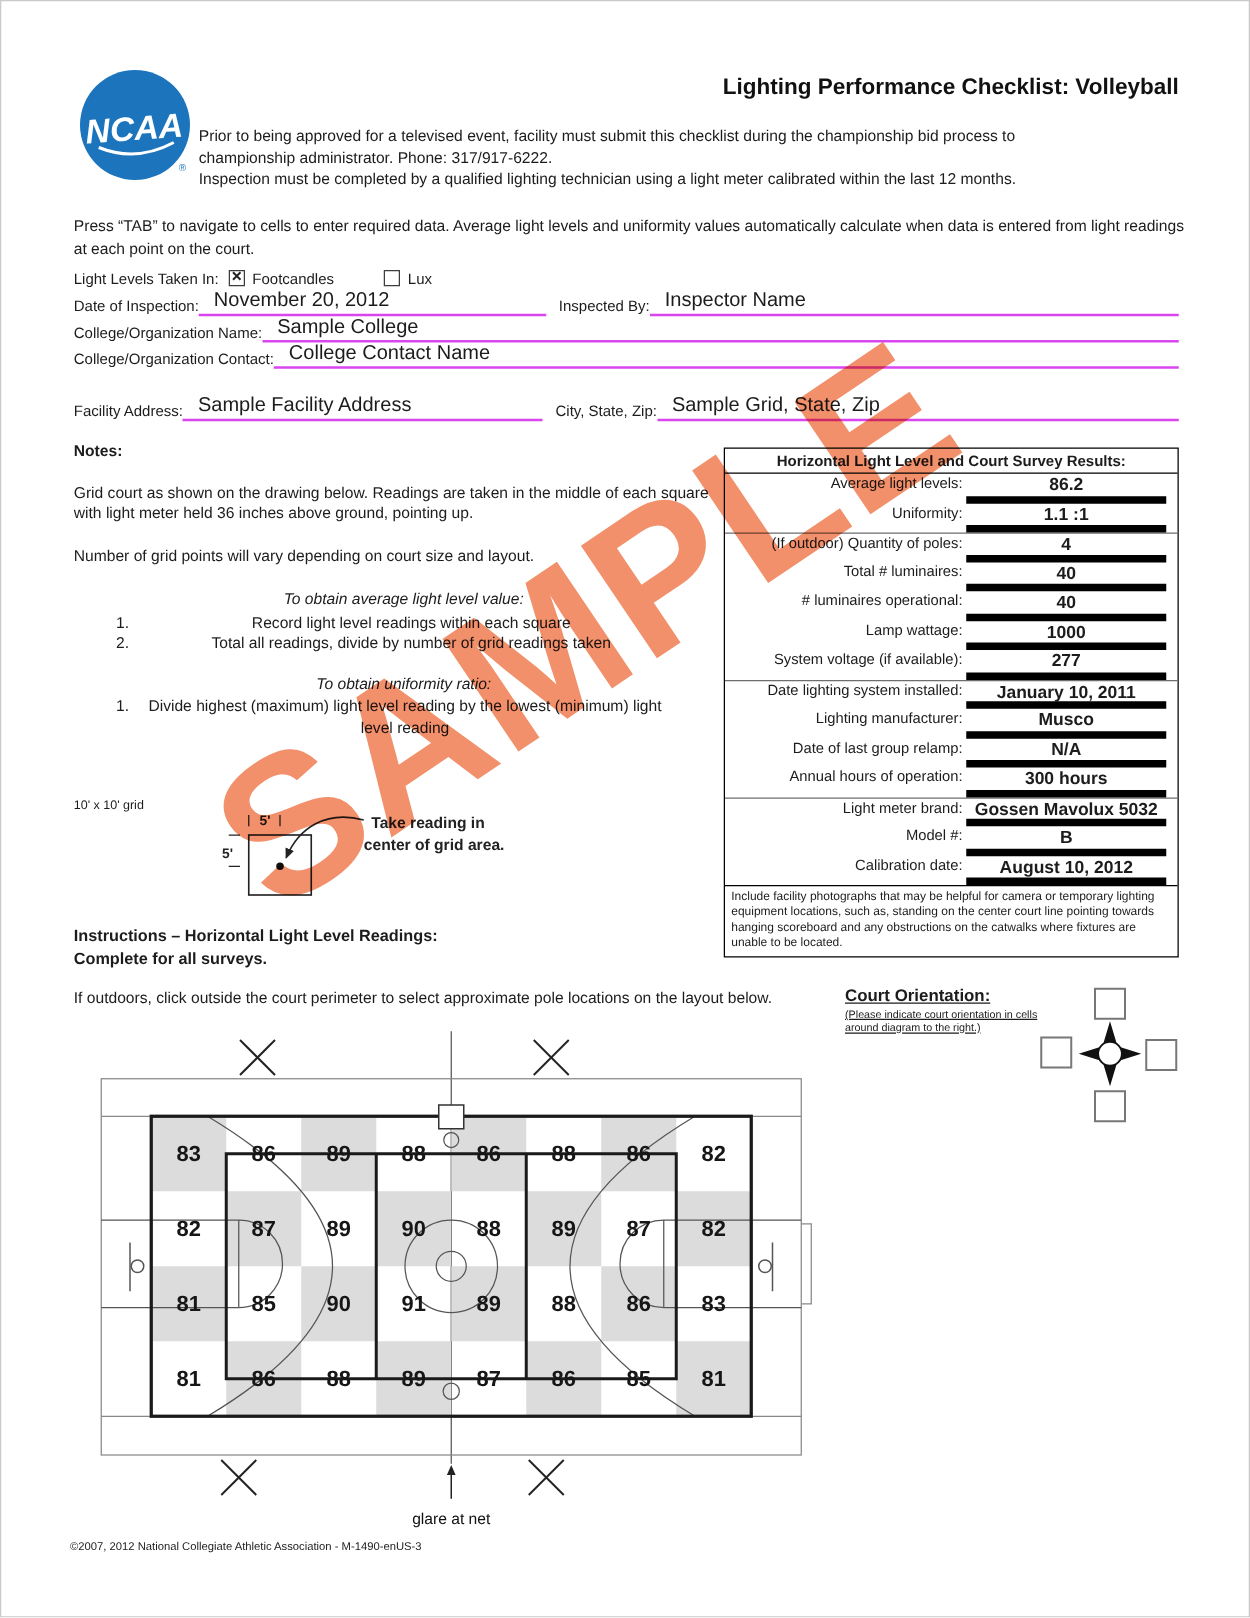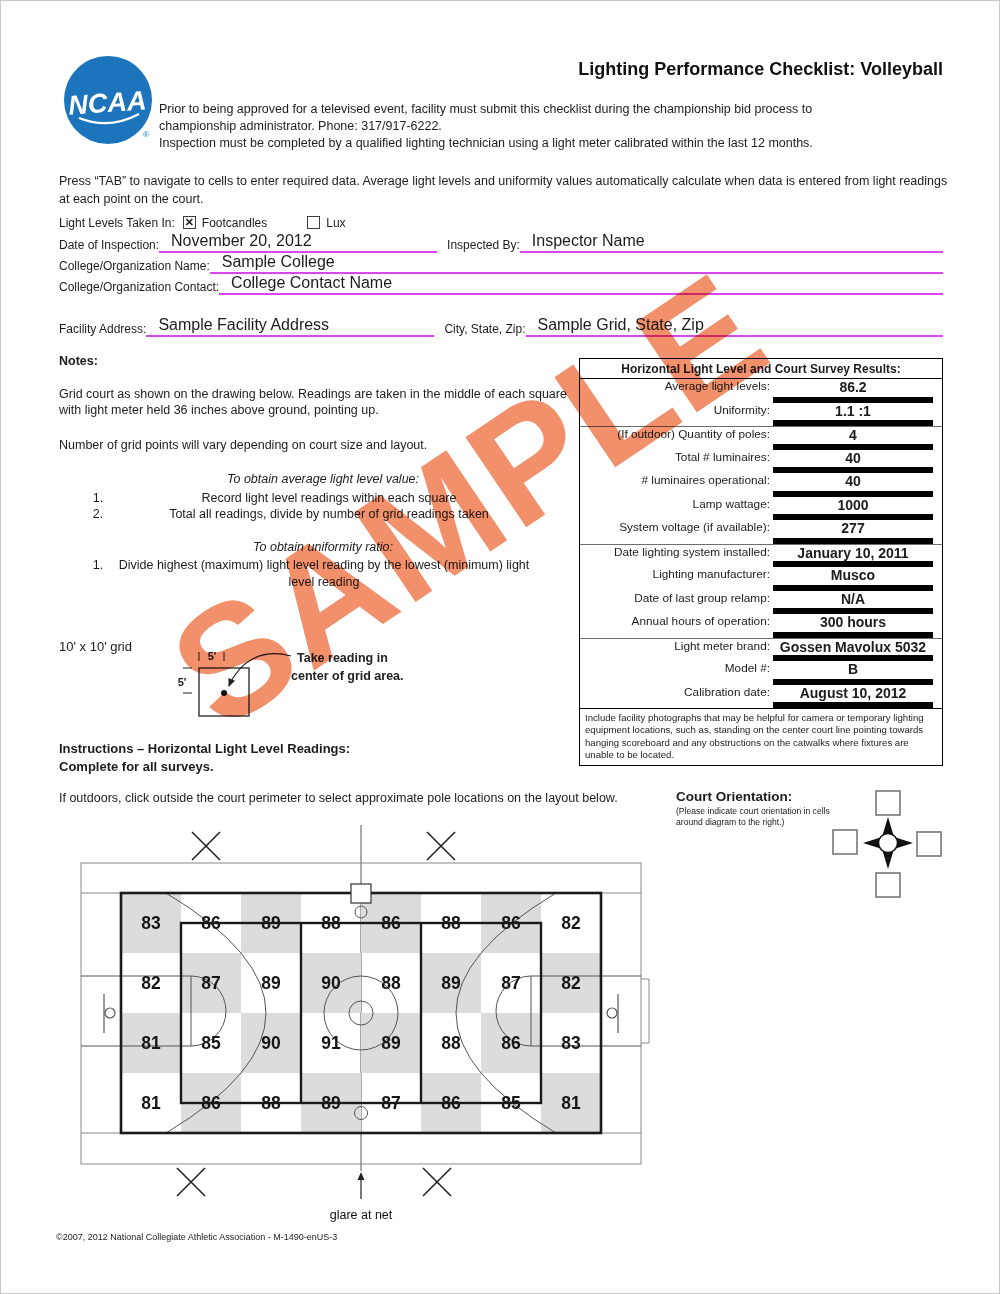--- a/index.html
+++ b/index.html
@@ -47,26 +47,26 @@
   .t-row.sep { border-top:1px solid #6e6e6e; }
   .t-label { flex:0 0 186px; text-align:right; font-size:11.8px; white-space:nowrap;
              padding-bottom:3px; }
   .t-value { flex:1; font-weight:bold; font-size:14px; text-align:center;
              border-bottom:6px solid #000000; margin-left:3px; padding-bottom:1px;
              white-space:nowrap; }
   .rt-note { border-top:1.3px solid #000; font-size:9.6px; line-height:1.28;
              padding:3px 5px 4px; }
 
   
-  .grid-caption { left:58px; top:638px; font-size:13px; }
+  .grid-caption { left:58px; top:638px; font-size:10px; }
   .instr { left:58px; top:739px; font-size:13px; font-weight:bold; line-height:1.35; }
   .outdoor { left:58px; top:789px; width:575px; font-size:12.5px; line-height:1.35; }
 
   
-  .orient { left:675px; top:788px; width:160px; }
+  .orient { left:675px; top:788px; width:160px;text-decoration:underline; }
   .orient .hd { font-size:13.5px; font-weight:bold; }
   .orient .sub { font-size:8.6px; line-height:1.25; margin-top:2px; color:#222; }
 
   .footer { left:55px; top:1231px; font-size:9px; color:#222; }
 
   
   .watermark { left:95px; top:420px; width:745px; text-align:center;
                font-size:158px; font-weight:bold; line-height:1;
                transform:rotate(-34deg); letter-spacing:2px;
                mix-blend-mode:multiply; pointer-events:none; z-index:40; }

